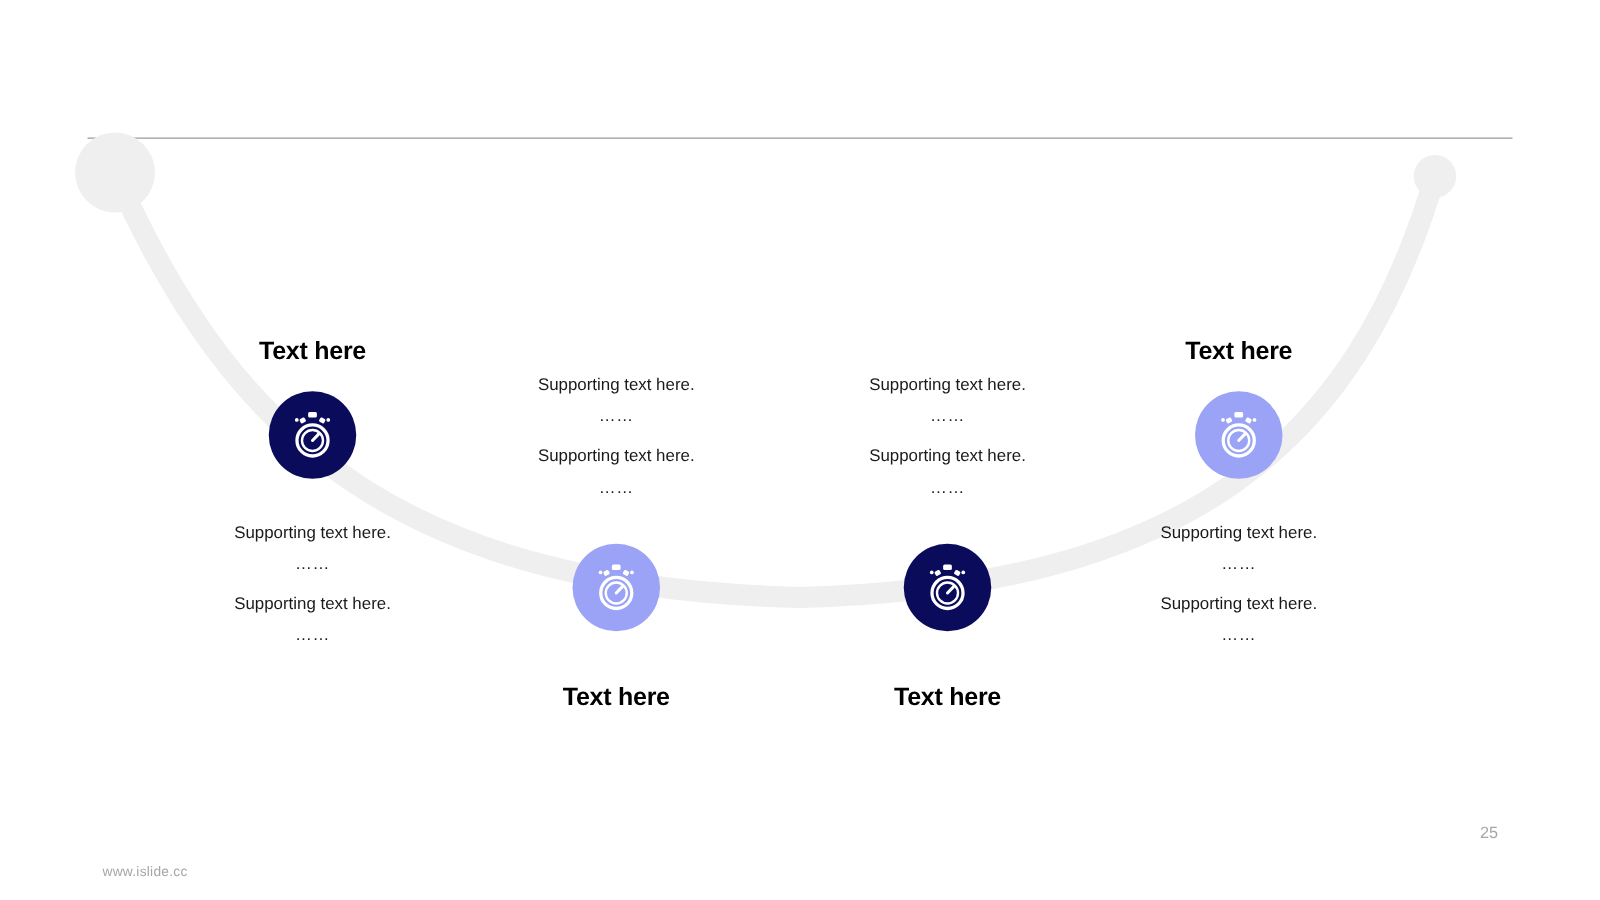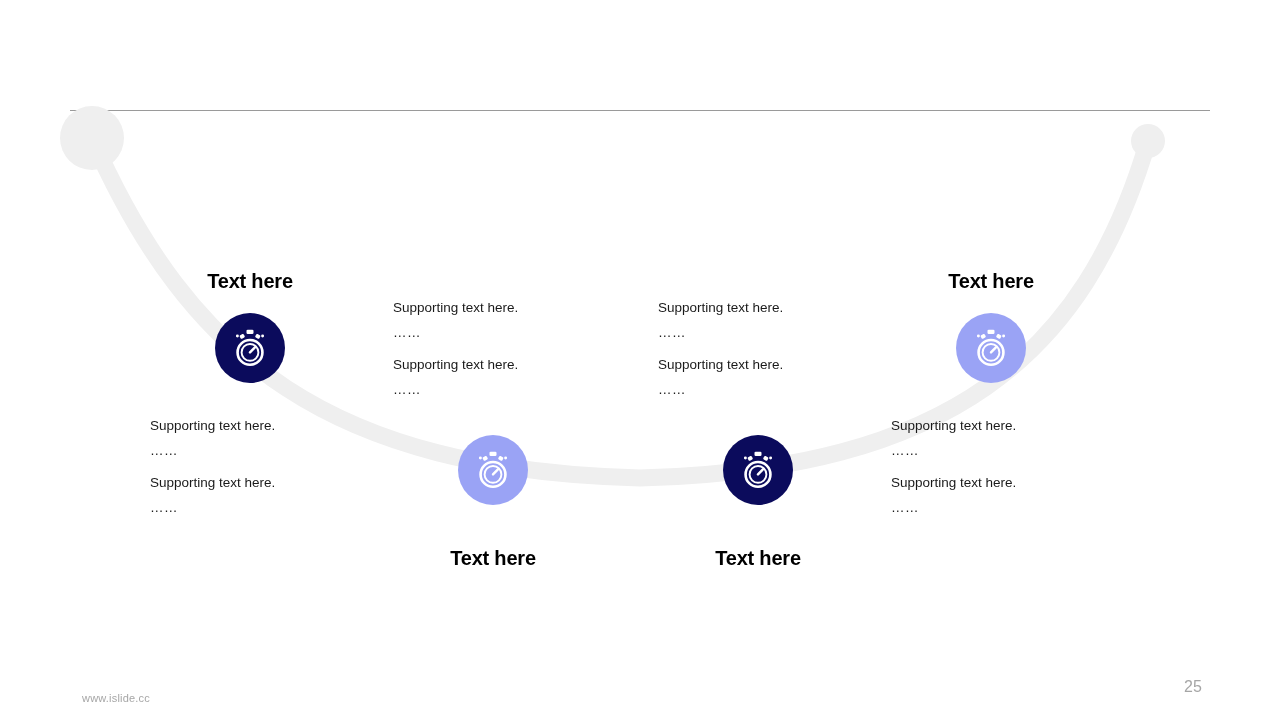--- a/index.html
+++ b/index.html
@@ -52,21 +52,21 @@
     text-align: center;
     letter-spacing: -0.2px;
     white-space: nowrap;
     line-height: 1;
   }
 
   
   .support-block {
     position: absolute;
     width: 200px;
-    text-align: left;
+    text-align: center;
   }
   .support-line {
     font-size: 13.5px;
     color: #1a1a1a;
     line-height: 1.15;
     white-space: nowrap;
   }
   .support-dots {
     font-size: 13.5px;
     color: #1a1a1a;
@@ -82,23 +82,22 @@
     left: 82px;
     top: 692px;
     font-size: 11px;
     color: #a6a6a6;
     letter-spacing: 0.2px;
   }
   .footer-right {
     position: absolute;
     left: 1184px;
     top: 658px;
-    font-size: 16px;
+    font-size: 13px;
     color: #a6a6a6;
-    margin-top: 20px;
   }
 </style>
 </head>
 <body>
 
 <div id="slide">
 
   <svg class="bg-svg" viewBox="0 0 1280 720" xmlns="http://www.w3.org/2000/svg">
 
     <path d="M 92,138 C 190,360 330,470 640,478 C 950,470 1085,355 1148,141" fill="none" stroke="#efefef" stroke-width="17" stroke-linecap="round"></path>

